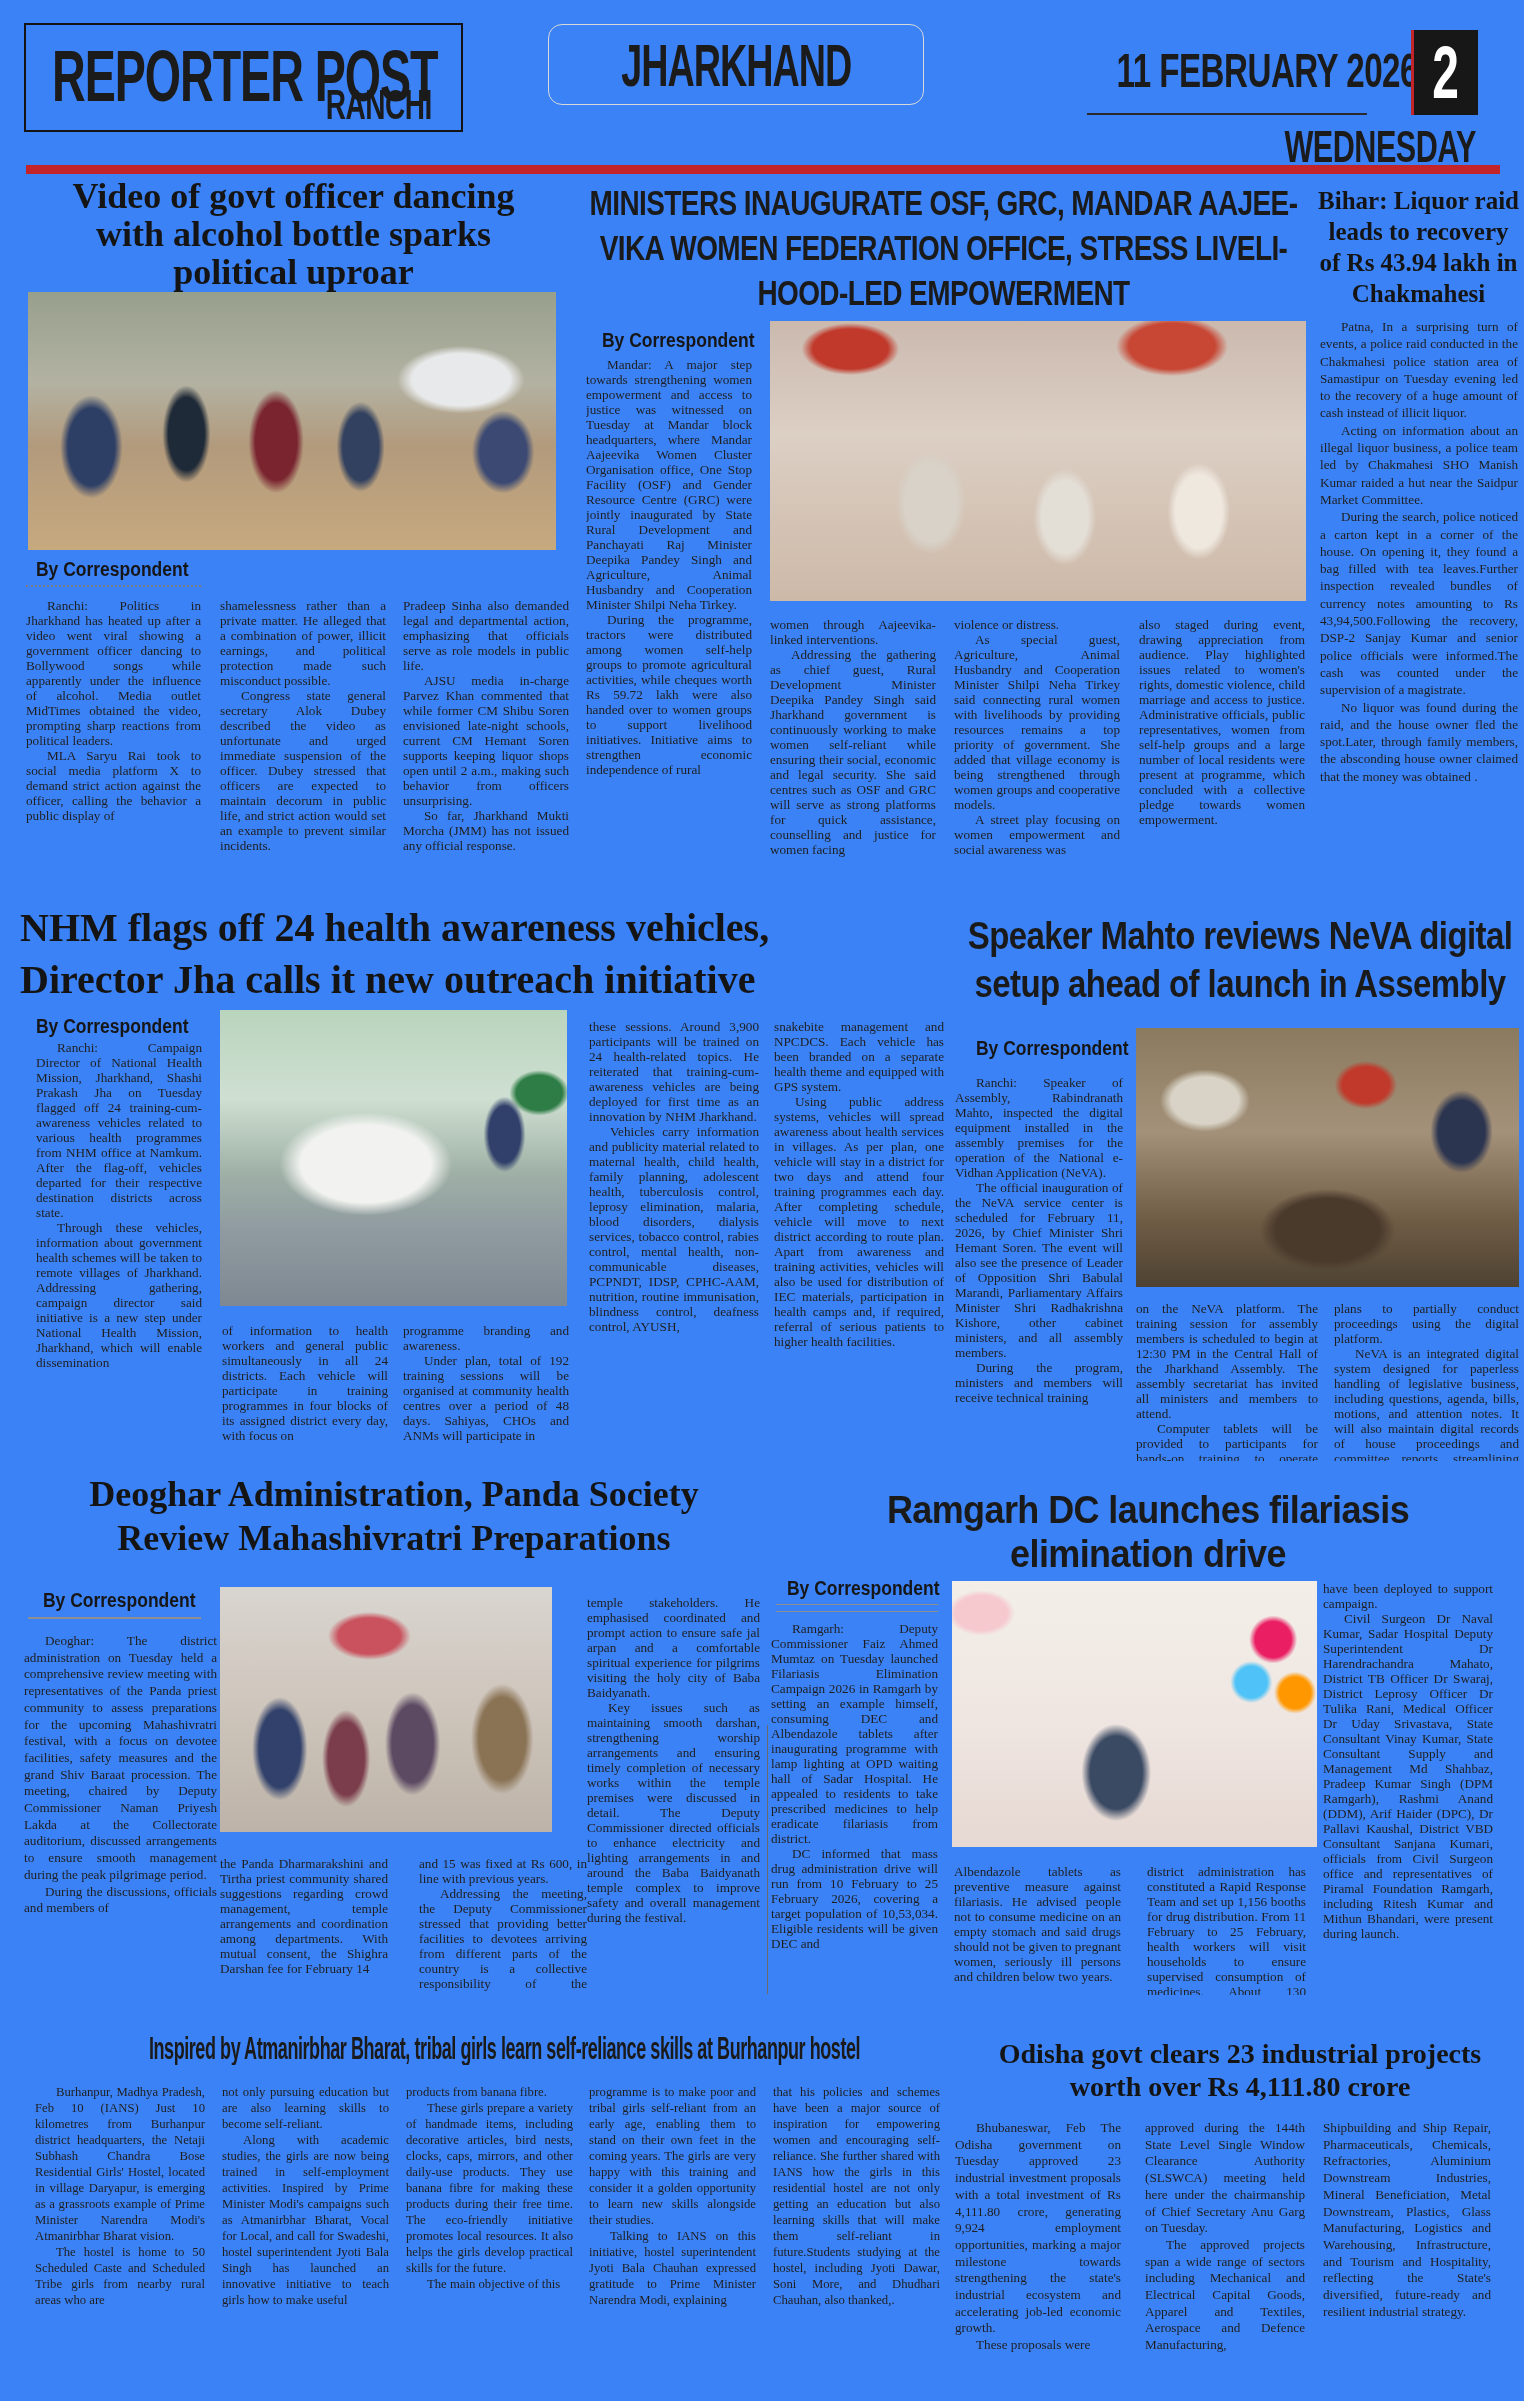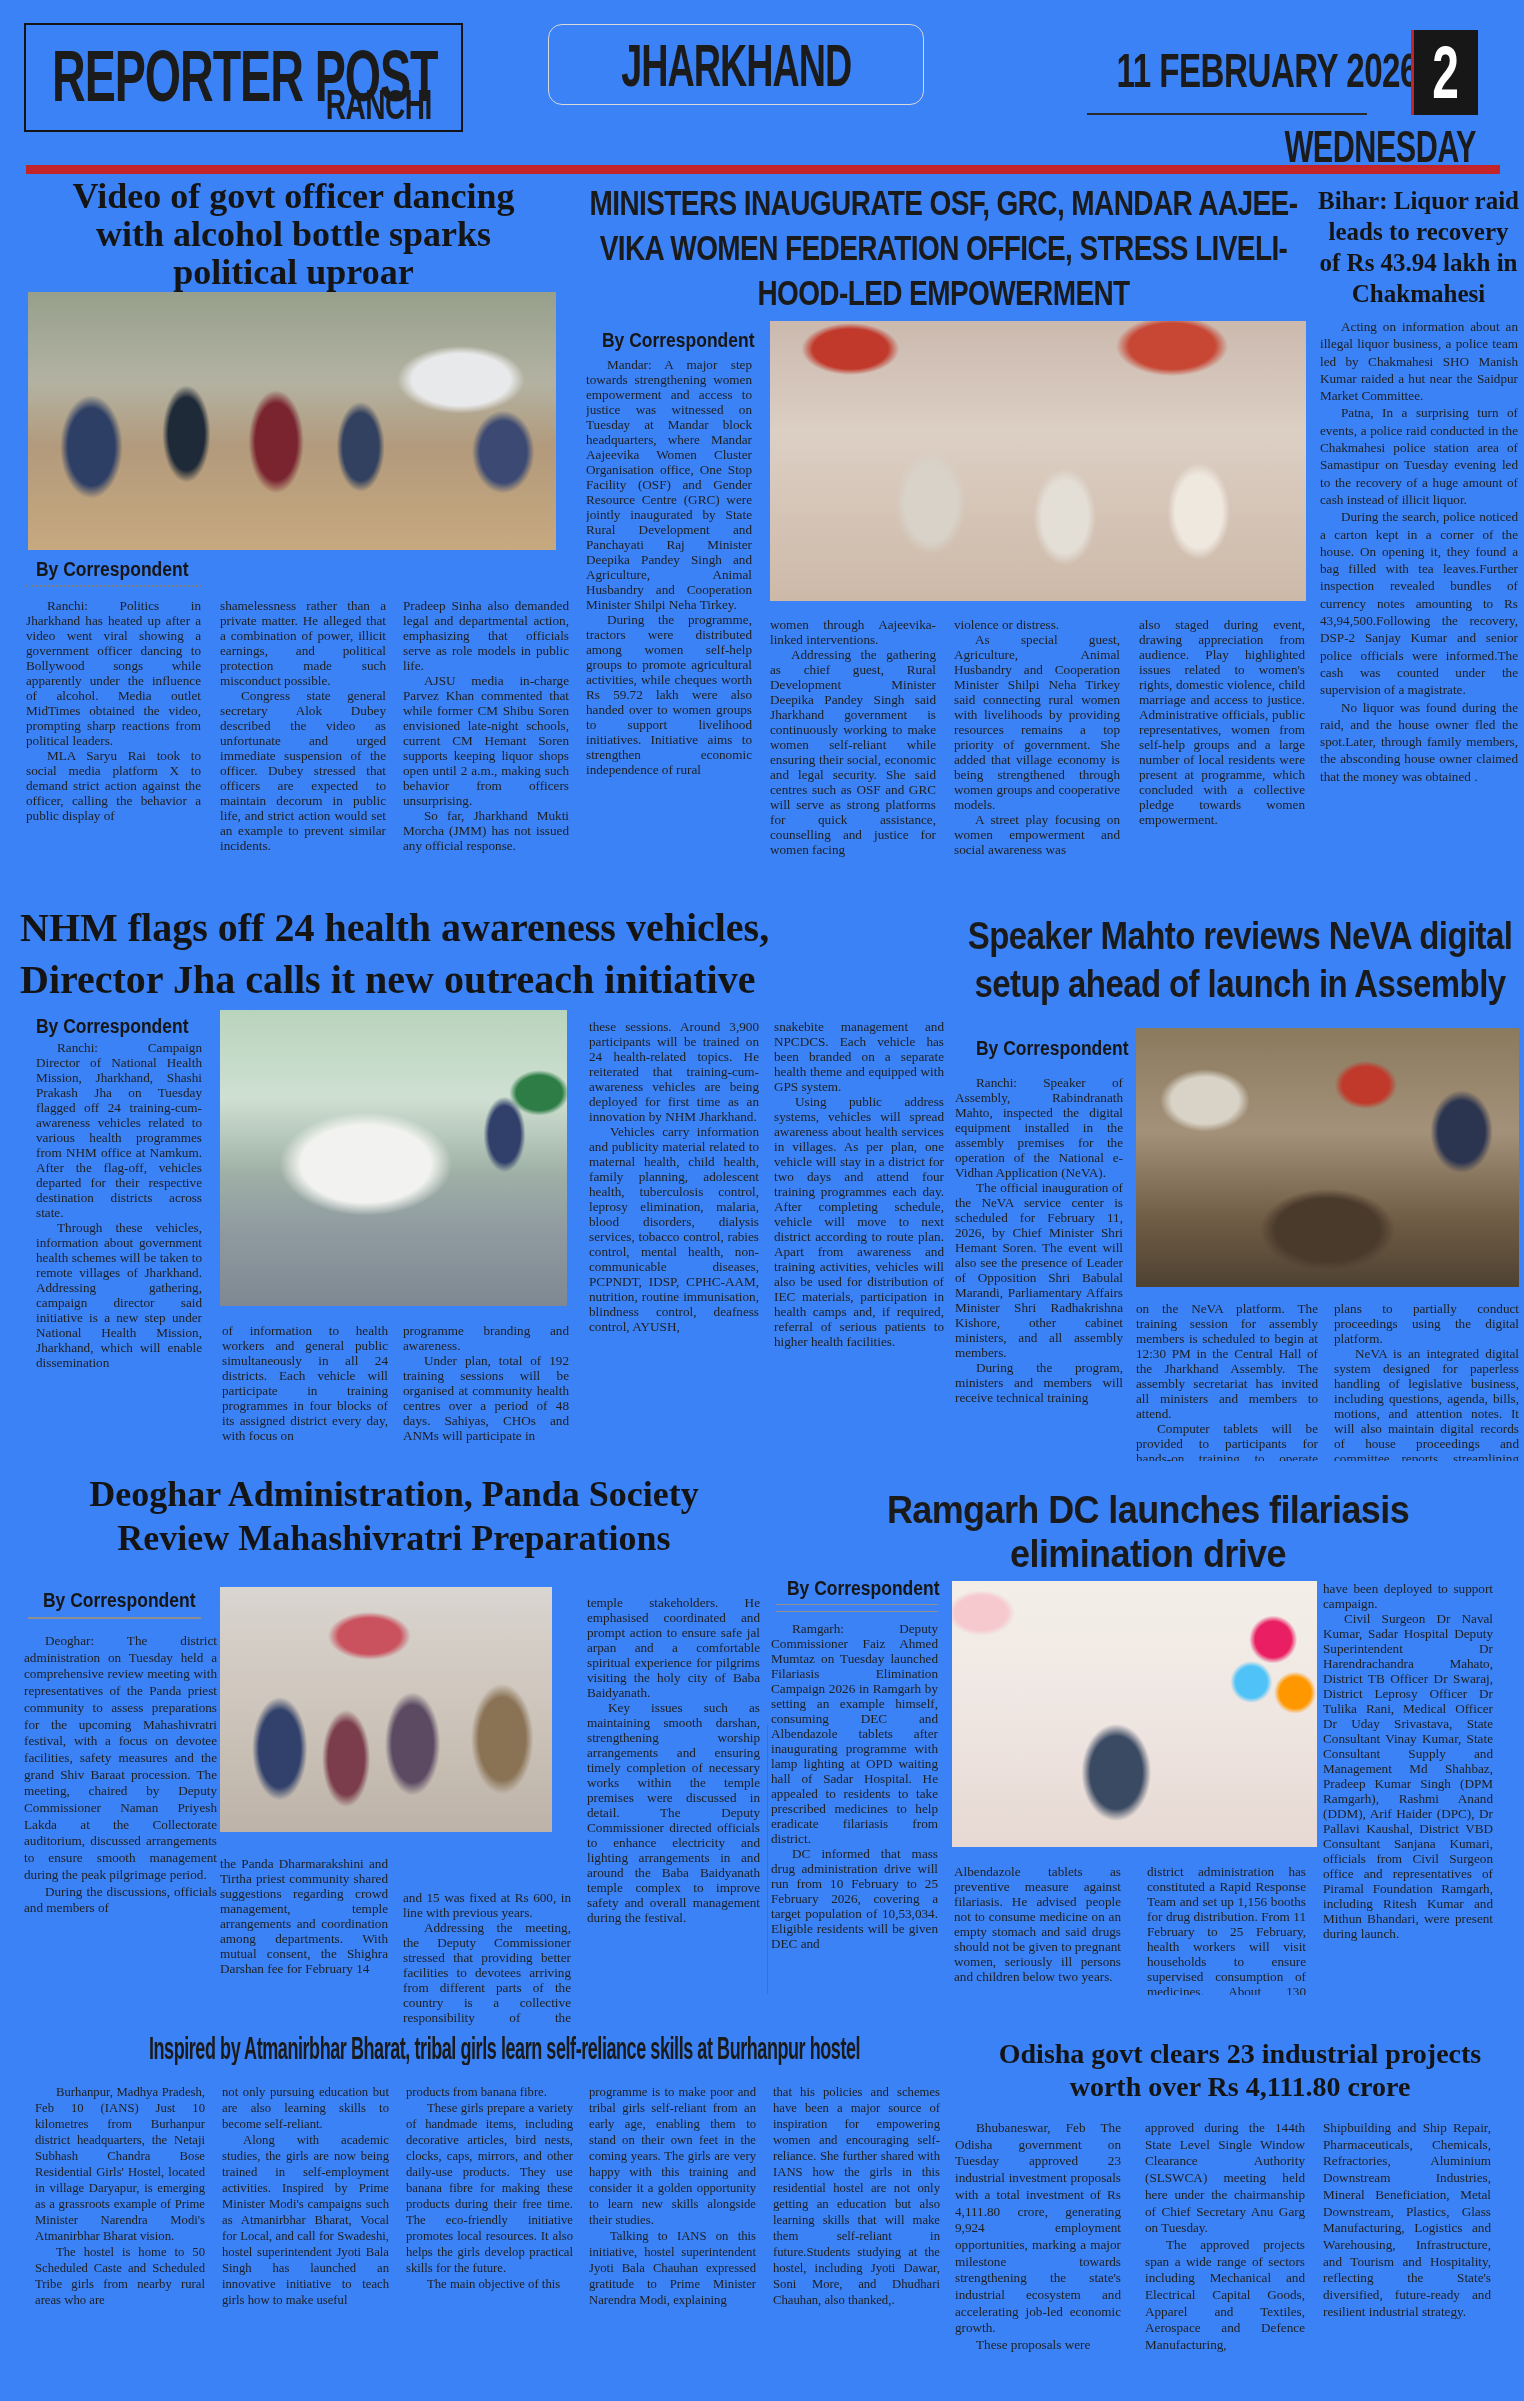--- a/index.html
+++ b/index.html
@@ -164,22 +164,22 @@
   </section>
 
   <section>
     <div class="abs t-serif" style="left:1315px;top:185px;width:207px;font-size:25px;line-height:31px;">
       <div>Bihar: Liquor raid</div>
       <div>leads to recovery</div>
       <div>of Rs 43.94 lakh in</div>
       <div>Chakmahesi</div>
     </div>
     <div class="col" style="left:1320px;top:318px;width:198px;height:575px;line-height:17.3px;">
+        <p>Patna, In a surprising turn of events, a police raid conducted in the Chakmahesi police station area of Samastipur on Tuesday evening led to the recovery of a huge amount of cash instead of illicit liquor.</p>
         <p>Acting on information about an illegal liquor business, a police team led by Chakmahesi SHO Manish Kumar raided a hut near the Saidpur Market Committee.</p>
-        <p>Patna, In a surprising turn of events, a police raid conducted in the Chakmahesi police station area of Samastipur on Tuesday evening led to the recovery of a huge amount of cash instead of illicit liquor.</p>
         <p>During the search, police noticed a carton kept in a corner of the house. On opening it, they found a bag filled with tea leaves.Further inspection revealed bundles of currency notes amounting to Rs 43,94,500.Following the recovery, DSP-2 Sanjay Kumar and senior police officials were informed.The cash was counted under the supervision of a magistrate.</p>
         <p>No liquor was found during the raid, and the house owner fled the spot.Later, through family members, the absconding house owner claimed that the money was obtained .</p>
       </div>
   </section>
 
   <section>
     <div class="abs t-serif" style="left:20px;top:902px;width:926px;font-size:40px;line-height:52px;text-align:left;">
       <div>NHM flags off 24 health awareness vehicles,</div>
       <div>Director Jha calls it new outreach initiative</div>
     </div>
@@ -236,21 +236,21 @@
     <div class="byline" style="left:43px;top:1588px;">By Correspondent</div>
     <div class="gray-rule" style="left:28px;top:1617px;width:173px;height:2.3px;"></div>
     <div class="photo ph-deoghar" style="left:220px;top:1587px;width:332px;height:245px;"></div>
     <div class="col" style="left:24px;top:1633px;width:193px;height:361px;line-height:16.7px;">
         <p>Deoghar: The district administration on Tuesday held a comprehensive review meeting with representatives of the Panda priest community to assess preparations for the upcoming Mahashivratri festival, with a focus on devotee facilities, safety measures and the grand Shiv Baraat procession. The meeting, chaired by Deputy Commissioner Naman Priyesh Lakda at the Collectorate auditorium, discussed arrangements to ensure smooth management during the peak pilgrimage period.</p>
         <p>During the discussions, officials and members of</p>
       </div>
     <div class="col cont" style="left:220px;top:1856px;width:168px;height:138px;">
         <p>the Panda Dharmarakshini and Tirtha priest community shared suggestions regarding crowd management, temple arrangements and coordination among departments. With mutual consent, the Shighra Darshan fee for February 14</p>
       </div>
-    <div class="col cont" style="left:403px;top:1856px;width:168px;height:138px;margin-top:34px;">
+    <div class="col cont" style="left:419px;top:1856px;width:168px;height:138px;">
         <p>and 15 was fixed at Rs 600, in line with previous years.</p>
         <p>Addressing the meeting, the Deputy Commissioner stressed that providing better facilities to devotees arriving from different parts of the country is a collective responsibility of the administration and</p>
       </div>
     <div class="col cont" style="left:587px;top:1595px;width:173px;height:400px;">
         <p>temple stakeholders. He emphasised coordinated and prompt action to ensure safe jal arpan and a comfortable spiritual experience for pilgrims visiting the holy city of Baba Baidyanath.</p>
         <p>Key issues such as maintaining smooth darshan, strengthening worship arrangements and ensuring timely completion of necessary works within the temple premises were discussed in detail. The Deputy Commissioner directed officials to enhance electricity and lighting arrangements in and around the Baba Baidyanath temple complex to improve safety and overall management during the festival.</p>
       </div>
     <div class="v-div" style="left:767px;top:1725px;height:269px;"></div>
   </section>
 

